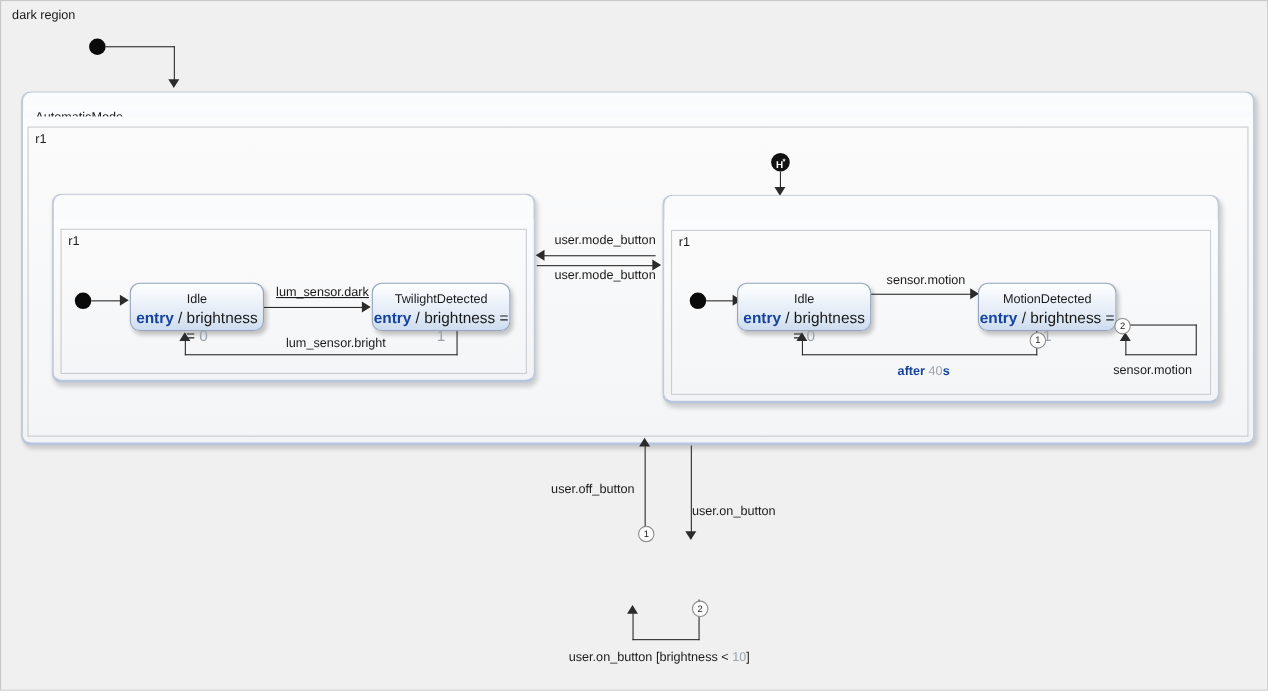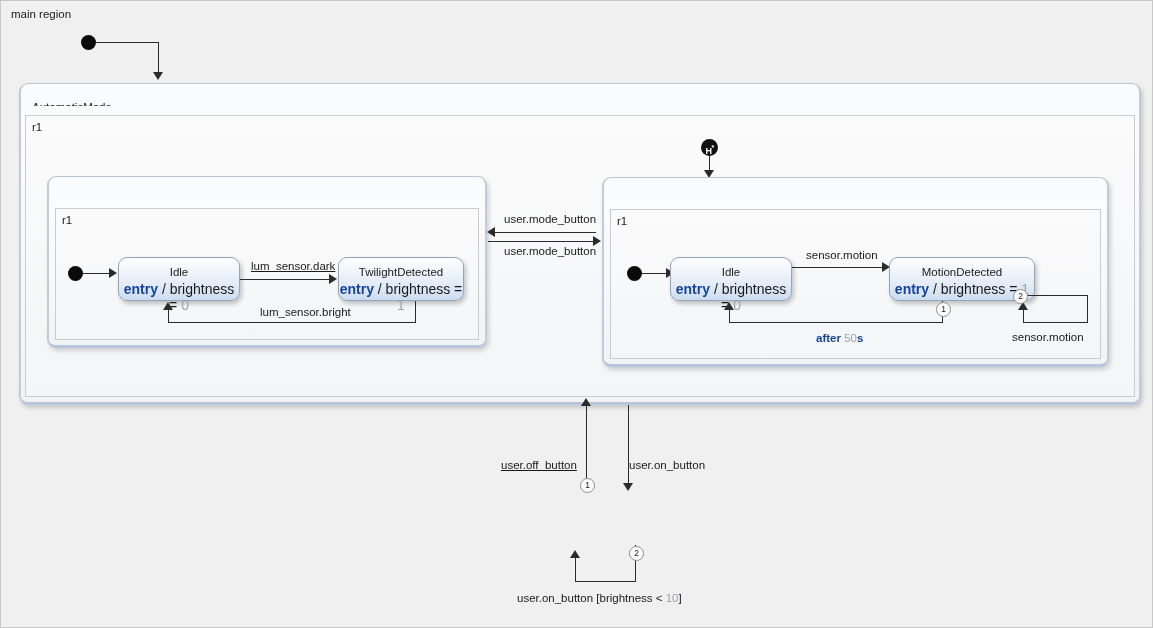--- a/index.html
+++ b/index.html
@@ -98,21 +98,21 @@
     position:absolute;width:13px;height:13px;border-radius:50%;
     background:#fdfdfd;border:1px solid #8d8d8d;
     font-size:8.5px;line-height:12px;text-align:center;color:#222;
   }
 </style>
 </head>
 <body>
 
 <div id="canvas">
 
-  <div class="region-lbl" style="left:10px;top:7px;">main region</div>
+  <div class="region-lbl" style="left:10px;top:7px;">dark region</div>
 
   <div class="init" style="left:80px;top:34px;"></div>
   <div class="h" style="left:95px;top:41px;width:63px;"></div>
   <div class="v" style="left:157px;top:41px;height:32px;"></div>
   <div class="arr arr-d" style="left:152px;top:71px;"></div>
 
   <div class="composite" style="left:18px;top:82px;width:1122px;height:322px;">
     <div class="chdr">AutomaticMode</div>
     <div class="cbody"></div>
   </div>
@@ -176,44 +176,44 @@
 
   <div class="state" style="left:669px;top:256px;width:122px;height:44px;">
     <span class="sname">Idle</span>
     <span class="sact"><b class="kw">entry</b> <span class="op">/</span> <span class="op">brightness =</span> <span class="num">0</span></span>
   </div>
 
   <div class="h" style="left:791px;top:266px;width:93px;"></div>
   <div class="arr arr-r" style="left:881px;top:261px;"></div>
   <div class="lbl" style="left:805px;top:248px;">sensor.motion</div>
 
-  <div class="state" style="left:888px;top:256px;width:146px;height:44px;">
+  <div class="state" style="left:888px;top:256px;width:126px;height:44px;">
     <span class="sname">MotionDetected</span>
     <span class="sact"><b class="kw">entry</b> <span class="op">/</span> <span class="op">brightness =</span> <span class="num">1</span></span>
   </div>
 
   <div class="v" style="left:941px;top:300px;height:22px;"></div>
   <div class="h" style="left:728px;top:321px;width:214px;"></div>
   <div class="v" style="left:728px;top:308px;height:14px;"></div>
   <div class="arr arr-u" style="left:723px;top:301px;"></div>
   <div class="badge" style="left:935px;top:301px;">1</div>
-  <div class="lbl" style="left:815px;top:331px;"><b class="kw">after</b> <span class="num">50</span><b class="kw">s</b></div>
+  <div class="lbl" style="left:815px;top:331px;"><b class="kw">after</b> <span class="num">40</span><b class="kw">s</b></div>
 
   <div class="h" style="left:1021px;top:294px;width:66px;"></div>
   <div class="v" style="left:1086px;top:294px;height:28px;"></div>
   <div class="h" style="left:1022px;top:321px;width:65px;"></div>
   <div class="v" style="left:1022px;top:308px;height:14px;"></div>
   <div class="arr arr-u" style="left:1017px;top:301px;"></div>
   <div class="badge" style="left:1012px;top:288px;">2</div>
   <div class="lbl" style="left:1011px;top:330px;">sensor.motion</div>
 
   <div class="v" style="left:585px;top:404px;height:87px;"></div>
   <div class="arr arr-u" style="left:580px;top:397px;"></div>
   <div class="badge" style="left:579px;top:477px;">1</div>
-  <div class="lbl" style="left:500px;top:458px;text-decoration:underline;">user.off_button</div>
+  <div class="lbl" style="left:500px;top:438px;">user.off_button</div>
 
   <div class="v" style="left:627px;top:404px;height:80px;"></div>
   <div class="arr arr-d" style="left:622px;top:482px;"></div>
   <div class="lbl" style="left:628px;top:458px;">user.on_button</div>
 
 
   <div class="v" style="left:634px;top:544px;height:37px;"></div>
   <div class="h" style="left:574px;top:580px;width:61px;"></div>
   <div class="v" style="left:574px;top:556px;height:25px;"></div>
   <div class="arr arr-u" style="left:569px;top:549px;"></div>

